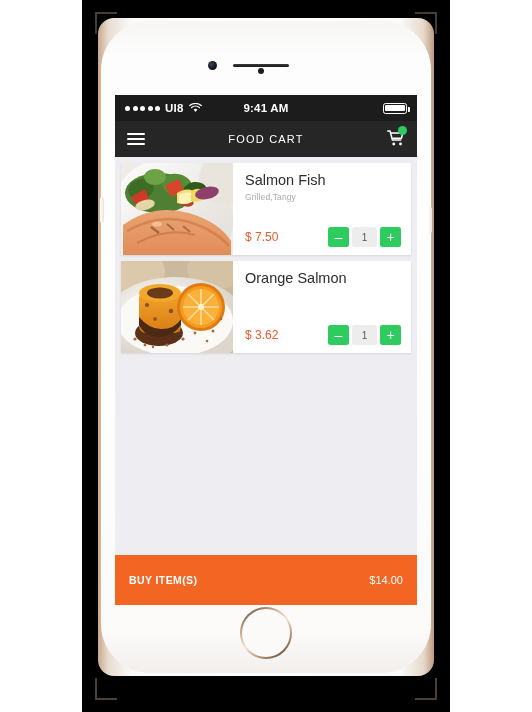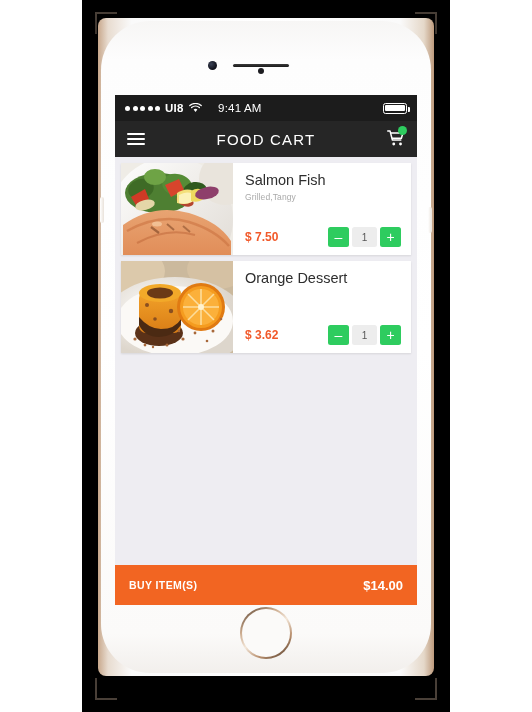--- a/index.html
+++ b/index.html
@@ -20,21 +20,21 @@
   
   .crop { position:absolute; width:22px; height:22px; }
   .crop.tl { left:95px;  top:12px;  border-left:2px solid #4a4038; border-top:2px solid #4a4038; }
   .crop.tr { left:415px; top:12px;  border-right:2px solid #4a4038; border-top:2px solid #4a4038; }
   .crop.bl { left:95px;  top:678px; border-left:2px solid #4a4038; border-bottom:2px solid #4a4038; }
   .crop.br { left:415px; top:678px; border-right:2px solid #4a4038; border-bottom:2px solid #4a4038; }
 
   
   .phone {
     position:absolute; left:98px; top:18px; width:336px; height:658px;
-    border-radius:8px;
+    border-radius:16px;
     background:linear-gradient(90deg,#c8a88c 0%,#e8dcd0 3%,#fafafa 10%,#ffffff 50%,#fafafa 90%,#e5d8c9 97%,#bd9a7c 100%);
     box-shadow:0 2px 14px rgba(0,0,0,.45);
   }
   .phone-inner {
     position:absolute; left:3px; top:3px; right:3px; bottom:3px;
     border-radius:49px;
     background:linear-gradient(180deg,#f7f6f5 0%,#fdfdfd 6%,#ffffff 50%,#fbfaf9 94%,#f2efec 100%);
   }
 
   
@@ -84,21 +84,21 @@
   .statusbar {
     height:26px; background:#1c1c1c; color:#ffffff;
     display:flex; align-items:center; padding:0 10px;
     font-size:11px; font-weight:bold; letter-spacing:.2px;
   }
   .sb-left { display:flex; align-items:center; gap:5px; width:33%; }
   .dots { display:flex; gap:2.5px; align-items:center; }
   .dots i { display:block; width:5px; height:5px; border-radius:50%; background:#ffffff; }
   .carrier { font-size:11.5px; font-weight:600; }
   .wifi { display:block; }
-  .sb-center { width:34%; font-size:11.5px; font-weight:400; }
+  .sb-center { width:34%; text-align:center; font-size:11.5px; font-weight:700; }
   .sb-right { width:33%; display:flex; justify-content:flex-end; align-items:center; }
   .battery {
     width:24px; height:11px; border:1.3px solid #ffffff; border-radius:2.5px;
     position:relative; padding:1.3px;
   }
   .battery::after {
     content:""; position:absolute; right:-3.6px; top:3px;
     width:2px; height:5px; background:#ffffff; border-radius:0 1px 1px 0;
   }
   .battery i { display:block; width:100%; height:100%; background:#ffffff; border-radius:1px; }
@@ -108,21 +108,21 @@
     height:36px; background:#262626; color:#ffffff;
     display:flex; align-items:center; justify-content:space-between;
     padding:0 12px; position:relative;
   }
   .hamburger { width:18px; cursor:pointer; }
   .hamburger span {
     display:block; height:2.2px; background:#ffffff; border-radius:1px; margin:3.2px 0;
   }
   .nav-title {
     position:absolute; left:0; right:0; text-align:center;
-    font-size:15px; letter-spacing:1.2px; font-weight:400; pointer-events:none;
+    font-size:11px; letter-spacing:1.2px; font-weight:400; pointer-events:none;
   }
   .cart-wrap { position:relative; width:18px; height:20px; }
   .cart-badge {
     position:absolute; right:-2px; top:-3px; width:9px; height:9px;
     border-radius:50%; background:#2ecc5f; z-index:2;
   }
 
   
   .cards { padding:6px 6px 0 6px; }
   .card {
@@ -133,43 +133,43 @@
   .card-img { width:112px; height:92px; flex:none; position:relative; overflow:hidden; }
   .card-body {
     flex:1; padding:9px 10px 8px 12px;
     display:flex; flex-direction:column;
   }
   .item-name { font-size:14.5px; color:#2e2e2e; font-weight:400; line-height:1.15; }
   .item-desc { font-size:8.5px; color:#aaaaaa; margin-top:3px; letter-spacing:.1px; }
   .row-bottom {
     margin-top:auto; display:flex; align-items:center; justify-content:space-between;
   }
-  .price { font-size:12px; font-weight:bold; color:#f1592a; }
+  .price { font-size:12px; font-weight:normal; color:#f1592a; }
   .stepper { display:flex; align-items:center; gap:3px; }
   .step-btn {
     width:21px; height:20px; background:#2ecc5f; color:#ffffff;
     border:none; border-radius:2.5px; font-size:14px; line-height:18px;
     display:flex; align-items:center; justify-content:center; cursor:pointer;
     font-family:"Liberation Sans", sans-serif;
   }
   .qty {
     width:25px; height:20px; background:#ededed; color:#555555;
     display:flex; align-items:center; justify-content:center;
     font-size:10px; border-radius:2.5px;
   }
 
   
   .buybar {
-    position:absolute; left:0; bottom:0; width:100%; height:40px;
+    position:absolute; left:0; bottom:0; width:100%; height:50px;
     background:#f26522; color:#ffffff;
     display:flex; align-items:center; justify-content:space-between;
     padding:0 14px; cursor:pointer;
   }
   .buy-label { font-size:10.5px; font-weight:bold; letter-spacing:.4px; }
-  .buy-total { font-size:13px; font-weight:bold; }
+  .buy-total { font-size:11px; font-weight:normal; }
 
   
   .food-img { position:absolute; inset:0; }
 </style>
 </head>
 <body>
 
 <div class="backdrop"></div>
 
 <div class="crop tl"></div>
@@ -330,21 +330,21 @@
                 <circle cx="74" cy="72" r="1.4"></circle>
                   <circle cx="92" cy="70" r="1.5"></circle>
                 <circle cx="100" cy="58" r="1.3"></circle>
                   <circle cx="58" cy="70" r="1.2"></circle>
                 <circle cx="32" cy="86" r="1.2"></circle>
                   <circle cx="86" cy="80" r="1.3"></circle>
               </g>
             </svg>
           </div>
           <div class="card-body">
-            <div class="item-name">Orange Dessert</div>
+            <div class="item-name">Orange Salmon</div>
             <div class="row-bottom">
               <div class="price">$ 3.62</div>
               <div class="stepper">
                 <button class="step-btn">–</button>
                 <div class="qty">1</div>
                 <button class="step-btn">+</button>
               </div>
             </div>
           </div>
         </div>

